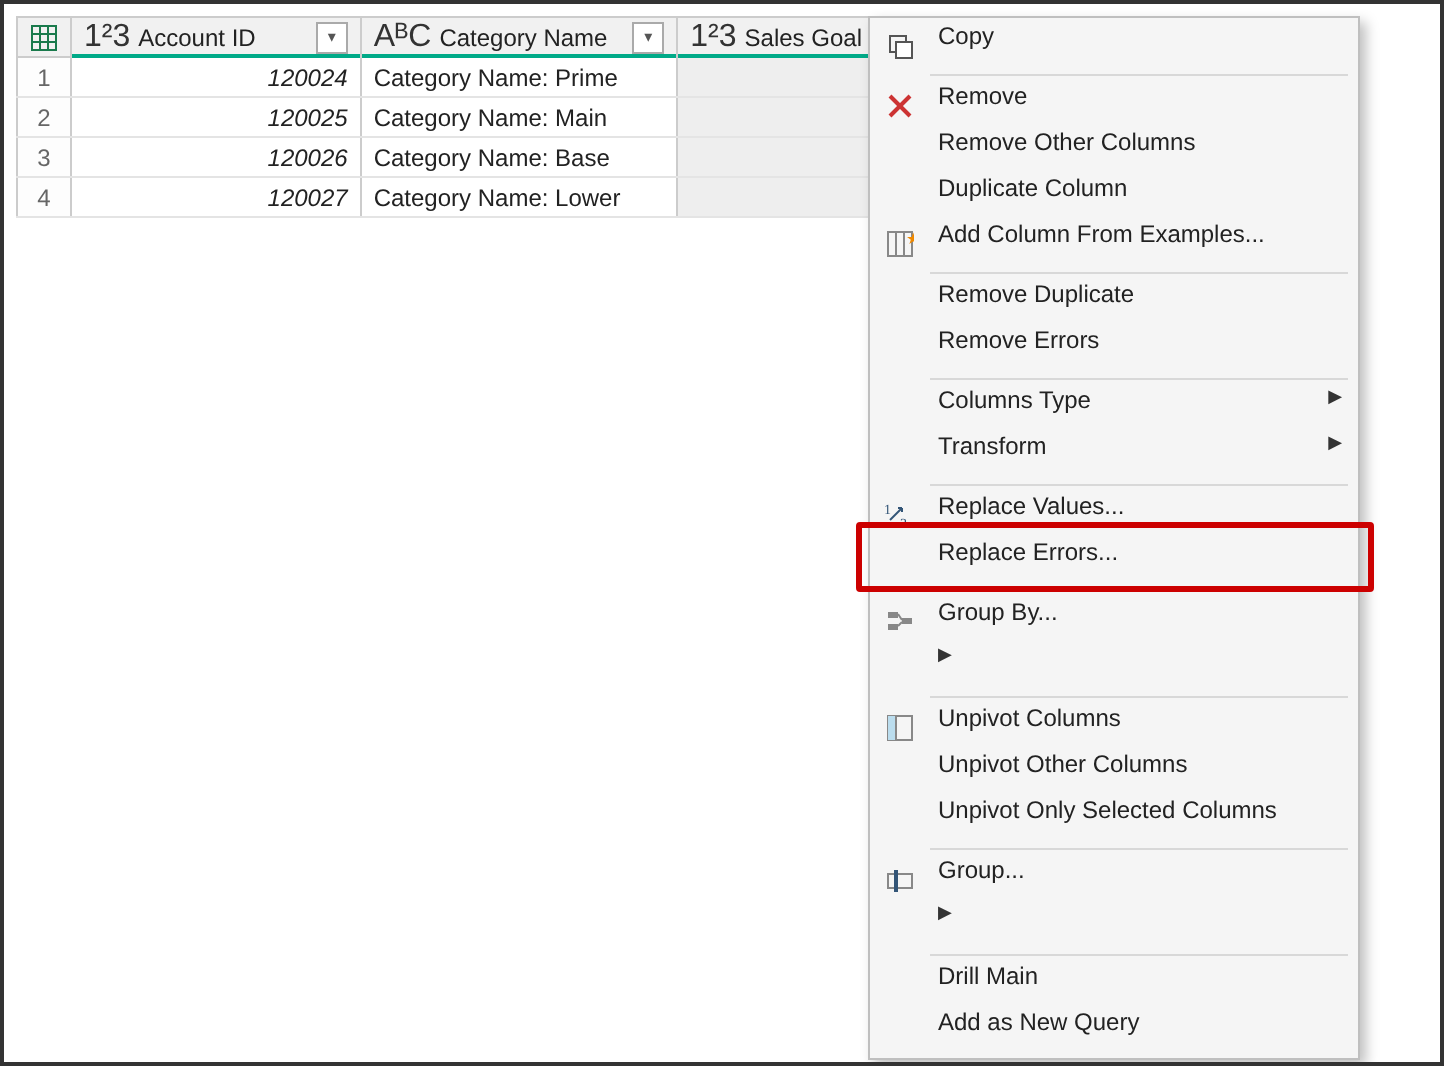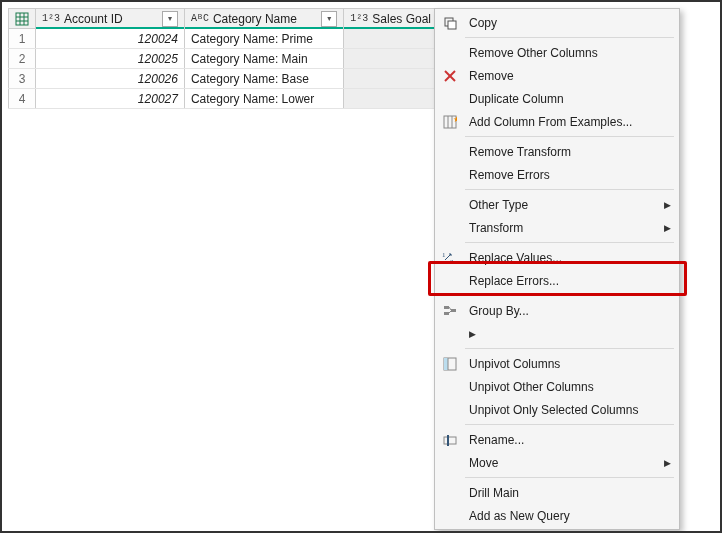--- a/index.html
+++ b/index.html
@@ -52,23 +52,23 @@
   .col-account { width: 150px; }
   .col-category { width: 160px; }
   .col-sales { width: 80px; background:#F2C811; }
   .th-flex {
     display: flex;
     align-items: center;
     gap: 4px;
     height: 100%;
   }
   .type-icon {
-    font-size: 10px;
+    font-size: 16px;
     color: #333;
-    font-family: Liberation Mono, monospace;
+    font-family: Liberation Sans, sans-serif;
   }
   .filter-btn {
     margin-left: auto;
     width: 14px;
     height: 14px;
     border: 1px solid #aaa;
     background: #fff;
     display: flex;
     align-items: center;
     justify-content: center;
@@ -92,21 +92,20 @@
     top: 6px;
     left: 432px;
     width: 244px;
     background:#f5f5f5;
     border:1px solid #bfbfbf;
     box-shadow: 3px 3px 6px rgba(0,0,0,.25);
     padding: 2px 0;
   }
   .ctx-item {
     display:flex;
-    align-items:center;
     height:23px;
     padding:0 8px 0 4px;
     gap:8px;
     cursor:default;
   }
   .ctx-icon {
     width:22px;
     display:flex;
     align-items:center;
     justify-content:center;
@@ -203,60 +202,60 @@
     <span class="ctx-icon">
       <svg width="14" height="14">
             <rect x="2" y="2" width="8" height="8" fill="none" stroke="#555"></rect>
             <rect x="5" y="5" width="8" height="8" fill="#fff" stroke="#555"></rect>
           </svg>
     </span>
     <span class="ctx-label">Copy</span>
   </div>
   <div class="ctx-sep"></div>
   <div class="ctx-item">
-    <span class="ctx-icon"></span>
-    <span class="ctx-label">Remove Other Columns</span>
-  </div>
-  <div class="ctx-item">
     <span class="ctx-icon">
       <svg width="14" height="14">
             <line x1="2" y1="2" x2="12" y2="12" stroke="#c33" stroke-width="2"></line>
             <line x1="12" y1="2" x2="2" y2="12" stroke="#c33" stroke-width="2"></line>
           </svg>
     </span>
     <span class="ctx-label">Remove</span>
+  </div>
+  <div class="ctx-item">
+    <span class="ctx-icon"></span>
+    <span class="ctx-label">Remove Other Columns</span>
   </div>
   <div class="ctx-item">
     <span class="ctx-icon"></span>
     <span class="ctx-label">Duplicate Column</span>
   </div>
   <div class="ctx-item">
     <span class="ctx-icon">
       <svg width="14" height="14">
             <rect x="1" y="1" width="12" height="12" fill="none" stroke="#888"></rect>
             <line x1="5" y1="1" x2="5" y2="13" stroke="#888"></line>
             <line x1="9" y1="1" x2="9" y2="13" stroke="#888"></line>
             <text x="10" y="7" font-size="8" fill="#e80">★</text>
           </svg>
     </span>
     <span class="ctx-label">Add Column From Examples...</span>
   </div>
   <div class="ctx-sep"></div>
   <div class="ctx-item">
     <span class="ctx-icon"></span>
-    <span class="ctx-label">Remove Transform</span>
+    <span class="ctx-label">Remove Duplicate</span>
   </div>
   <div class="ctx-item">
     <span class="ctx-icon"></span>
     <span class="ctx-label">Remove Errors</span>
   </div>
   <div class="ctx-sep"></div>
   <div class="ctx-item">
     <span class="ctx-icon"></span>
-    <span class="ctx-label">Other Type</span>
+    <span class="ctx-label">Columns Type</span>
     <span class="ctx-arrow">▶</span>
   </div>
   <div class="ctx-item">
     <span class="ctx-icon"></span>
     <span class="ctx-label">Transform</span>
     <span class="ctx-arrow">▶</span>
   </div>
   <div class="ctx-sep"></div>
   <div class="ctx-item">
     <span class="ctx-icon">
@@ -310,25 +309,24 @@
     <span class="ctx-label">Unpivot Only Selected Columns</span>
   </div>
   <div class="ctx-sep"></div>
   <div class="ctx-item">
     <span class="ctx-icon">
       <svg width="14" height="14">
             <rect x="1" y="4" width="12" height="7" fill="none" stroke="#888"></rect>
             <line x1="5" y1="2" x2="5" y2="13" stroke="#357" stroke-width="2"></line>
           </svg>
     </span>
-    <span class="ctx-label">Rename...</span>
-  </div>
-  <div class="ctx-item">
-    <span class="ctx-icon"></span>
-    <span class="ctx-label">Move</span>
+    <span class="ctx-label">Group...</span>
+  </div>
+  <div class="ctx-item">
+    <span class="ctx-icon"></span>
     <span class="ctx-arrow">▶</span>
   </div>
   <div class="ctx-sep"></div>
   <div class="ctx-item">
     <span class="ctx-icon"></span>
     <span class="ctx-label">Drill Main</span>
   </div>
   <div class="ctx-item">
     <span class="ctx-icon"></span>
     <span class="ctx-label">Add as New Query</span>

